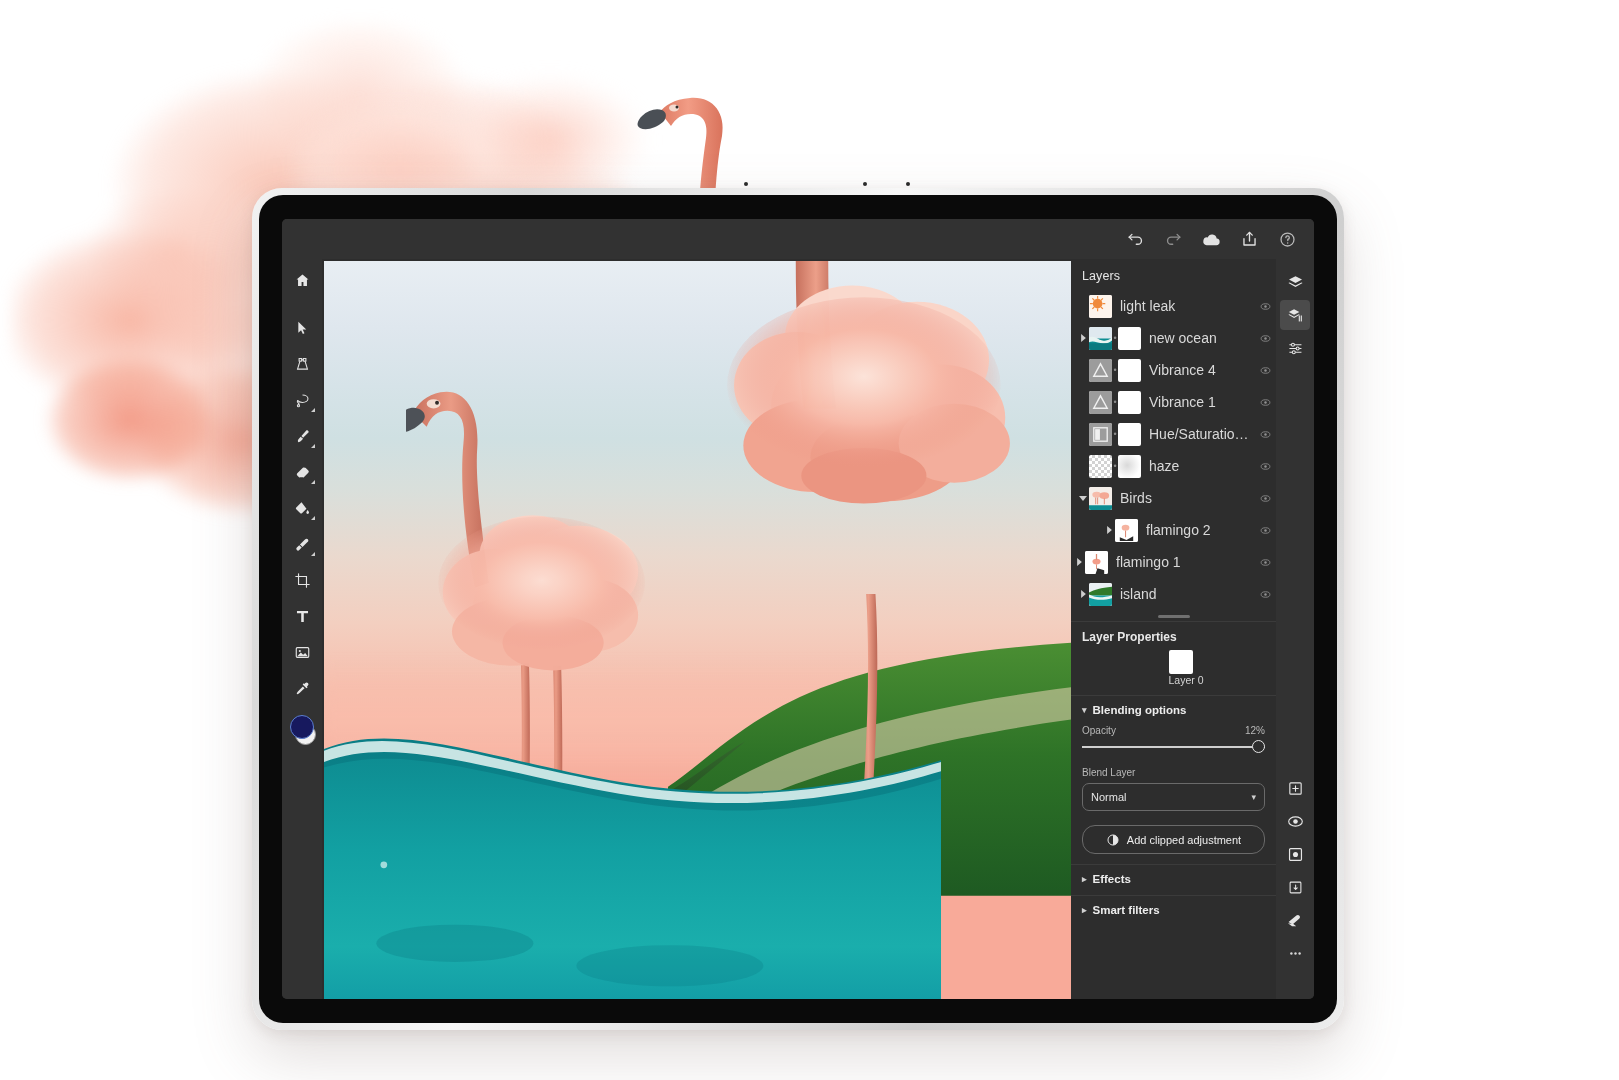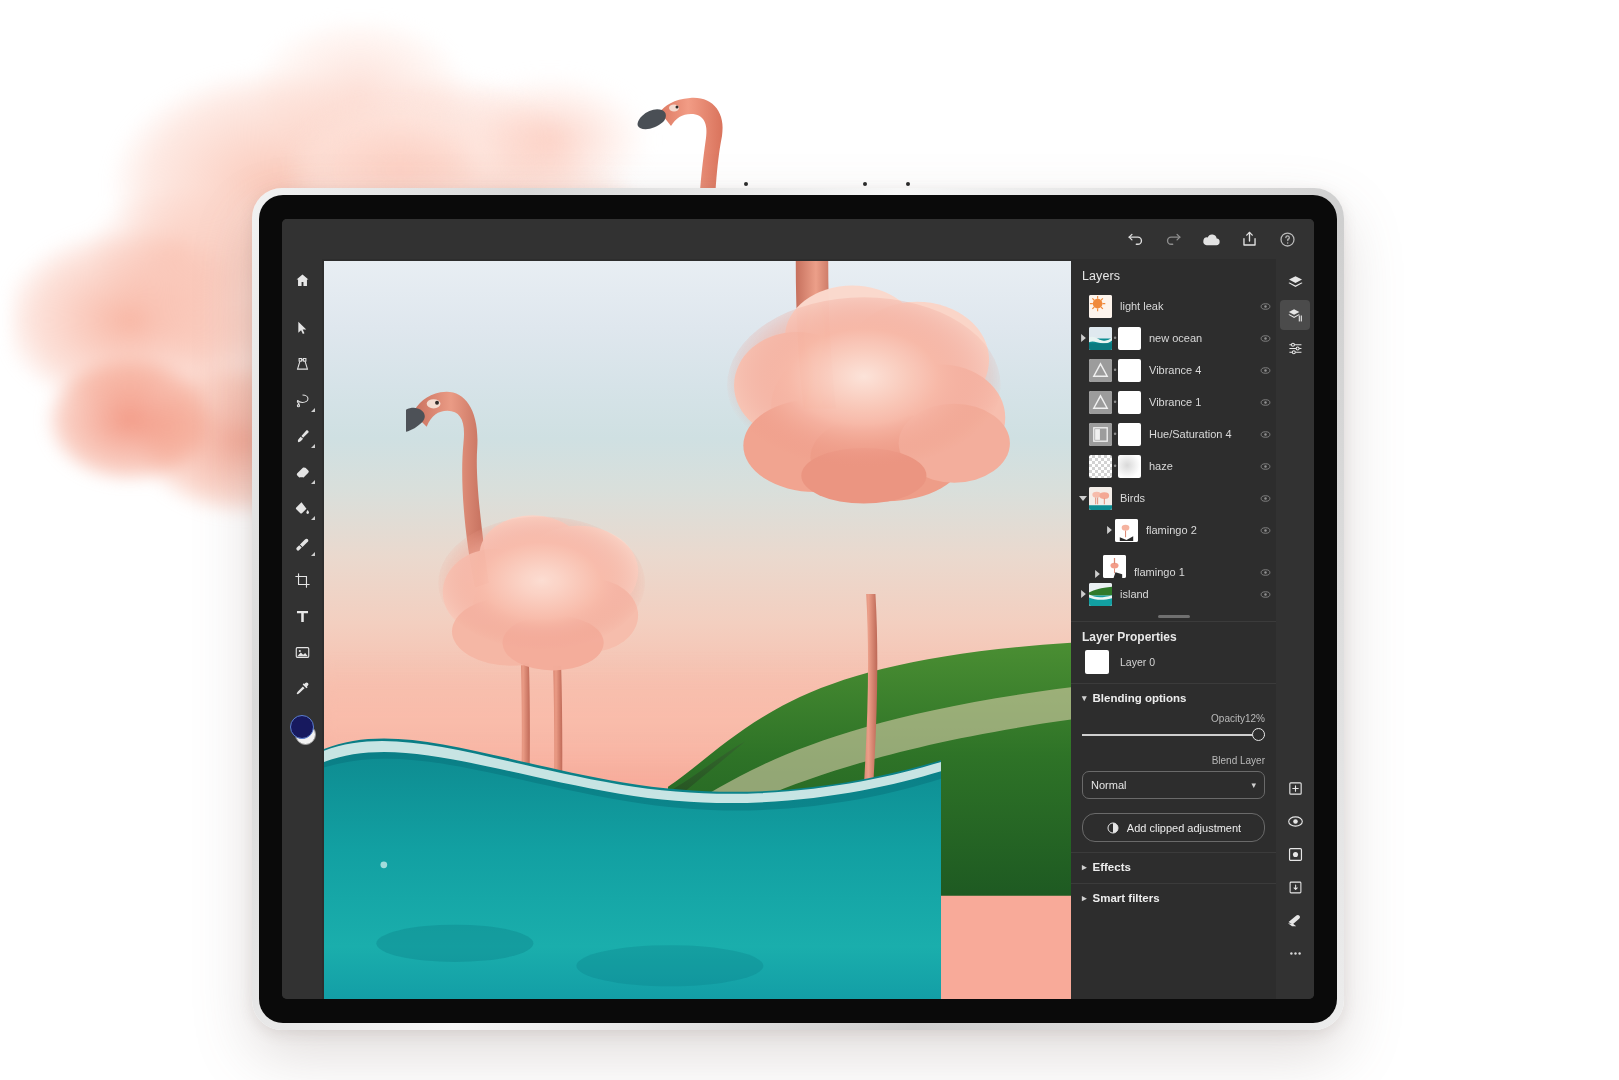--- a/index.html
+++ b/index.html
@@ -112,46 +112,46 @@
           display:flex;flex-direction:column;min-height:0;}
   #layers-title{color:#e6e6e6;font-size:12.5px;padding:10px 0 7px 11px;letter-spacing:.1px;}
   #layerlist{overflow:hidden;}
   .layerrow{display:flex;align-items:center;height:32px;padding-left:6px;
             position:relative;cursor:pointer;}
   .twisty{width:12px;flex:0 0 12px;display:flex;align-items:center;justify-content:center;}
   .thumb{width:23px;height:23px;flex:0 0 23px;border-radius:2px;background:#efefef;
          overflow:hidden;position:relative;}
   .dotlink{width:6px;flex:0 0 6px;text-align:center;color:#8a8a8a;font-size:9px;line-height:1;}
   .maskthumb{width:23px;height:23px;flex:0 0 23px;background:#fff;border-radius:2px;}
-  .layername{color:#d9d9d9;font-size:11px;margin-left:8px;flex:1;
+  .layername{color:#d9d9d9;font-size:14px;margin-left:8px;flex:1;
              white-space:nowrap;overflow:hidden;text-overflow:ellipsis;}
   .eye{width:22px;flex:0 0 22px;display:flex;align-items:center;justify-content:center;opacity:.62;}
 
   
   .checker{background-image:
       linear-gradient(45deg,#d2d2d2 25%,transparent 25%,transparent 75%,#d2d2d2 75%),
       linear-gradient(45deg,#d2d2d2 25%,transparent 25%,transparent 75%,#d2d2d2 75%);
     background-size:6px 6px;background-position:0 0,3px 3px;background-color:#fff;}
 
   #grabber{width:32px;height:3px;border-radius:2px;background:#707070;margin:5px auto 3px;}
 
   
   #props{border-top:1px solid #3b3b3b;}
   .props-title{color:#e8e8e8;font-size:12px;font-weight:bold;padding:8px 0 6px 11px;}
-  .props-layer{display:flex;align-items:center;padding:0 0 9px 14px;}
+  .props-layer{display:flex;align-items:center;padding:0 0 9px 14px;flex-direction:column;}
   .props-layer .sw{width:24px;height:24px;background:#fff;border-radius:2px;}
   .props-layer .nm{color:#d4d4d4;font-size:10.5px;margin-left:11px;}
 
   .section{border-top:1px solid #3b3b3b;padding:8px 11px 10px 11px;}
   .sechead{display:flex;align-items:center;gap:6px;color:#ededed;font-size:11.5px;
            font-weight:bold;cursor:pointer;}
   .caret{display:inline-block;color:#d0d0d0;font-size:9px;}
 
   .fieldlabel{color:#b9b9b9;font-size:10px;}
-  .rowbetween{display:flex;justify-content:flex-end;align-items:center;margin-top:9px;}
+  .rowbetween{display:flex;justify-content:space-between;align-items:center;margin-top:9px;}
   .slider{position:relative;height:14px;margin-top:4px;}
   .slider .track{position:absolute;left:0;right:0;top:6px;height:2px;background:#cfcfcf;}
   .slider .knob{position:absolute;right:0;top:0;width:13px;height:13px;border-radius:50%;
                 border:1.5px solid #e4e4e4;background:#2d2d2d;box-sizing:border-box;cursor:pointer;}
   .select{margin-top:5px;height:26px;border:1px solid #6a6a6a;border-radius:7px;
           display:flex;align-items:center;justify-content:space-between;
           padding:0 8px;color:#e4e4e4;font-size:11px;cursor:pointer;}
   .btn{margin-top:14px;height:27px;border:1px solid #6a6a6a;border-radius:13px;
        display:flex;align-items:center;justify-content:center;gap:7px;
        color:#ededed;font-size:11px;cursor:pointer;}
@@ -567,21 +567,21 @@
                     <path d="M5 19l7 3 7-4v5H5z" fill="#2a2a2a"></path>
                   </svg></span>
                 <span class="layername">flamingo 2</span>
                 <span class="eye">
                   <svg width="11" height="11" viewBox="0 0 24 24" fill="none" stroke="#cfcfcf" stroke-width="1.8">
                     <ellipse cx="12" cy="12" rx="9.5" ry="6"></ellipse>
                     <circle cx="12" cy="12" r="2.7" fill="#cfcfcf" stroke="none"></circle>
                   </svg>
                 </span>
               </div>
-              <div class="layerrow" style="padding-left: 20px; align-items: flex-end;">
+              <div class="layerrow" style="padding-left: 2px;">
                 <span class="twisty">
                   <svg width="7" height="8" viewBox="0 0 8 10">
                     <path d="M1 0l6 5-6 5z" fill="#cfcfcf"></path>
                   </svg>
                 </span>
                 <span class="thumb"><svg viewBox="0 0 24 24" width="23" height="23">
                     <rect width="24" height="24" fill="#fff"></rect>
                     <ellipse cx="12" cy="11" rx="4.2" ry="3" fill="#f39d89"></ellipse>
                     <path d="M12 3v6" stroke="#dc8a74" stroke-width="1.3"></path>
                     <path d="M12 14v5" stroke="#dc8a74" stroke-width="1"></path>

